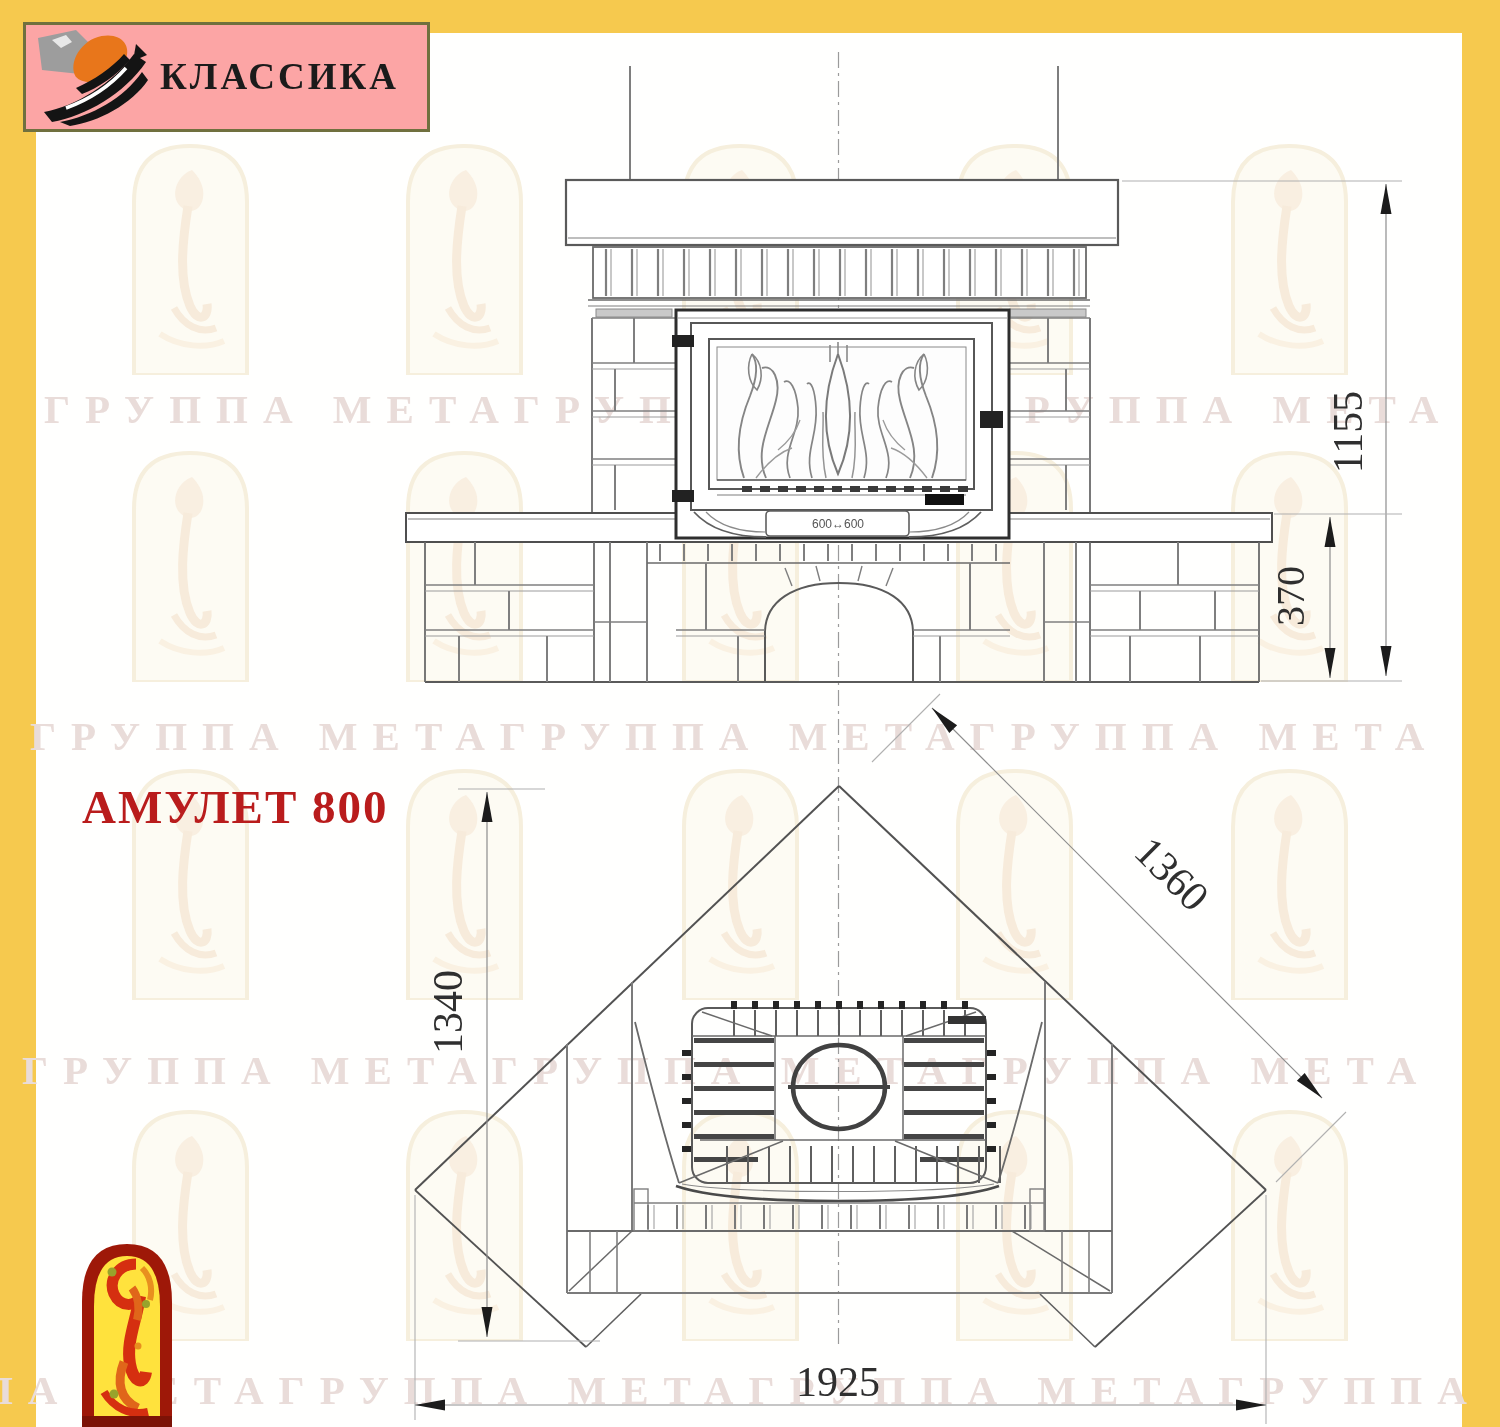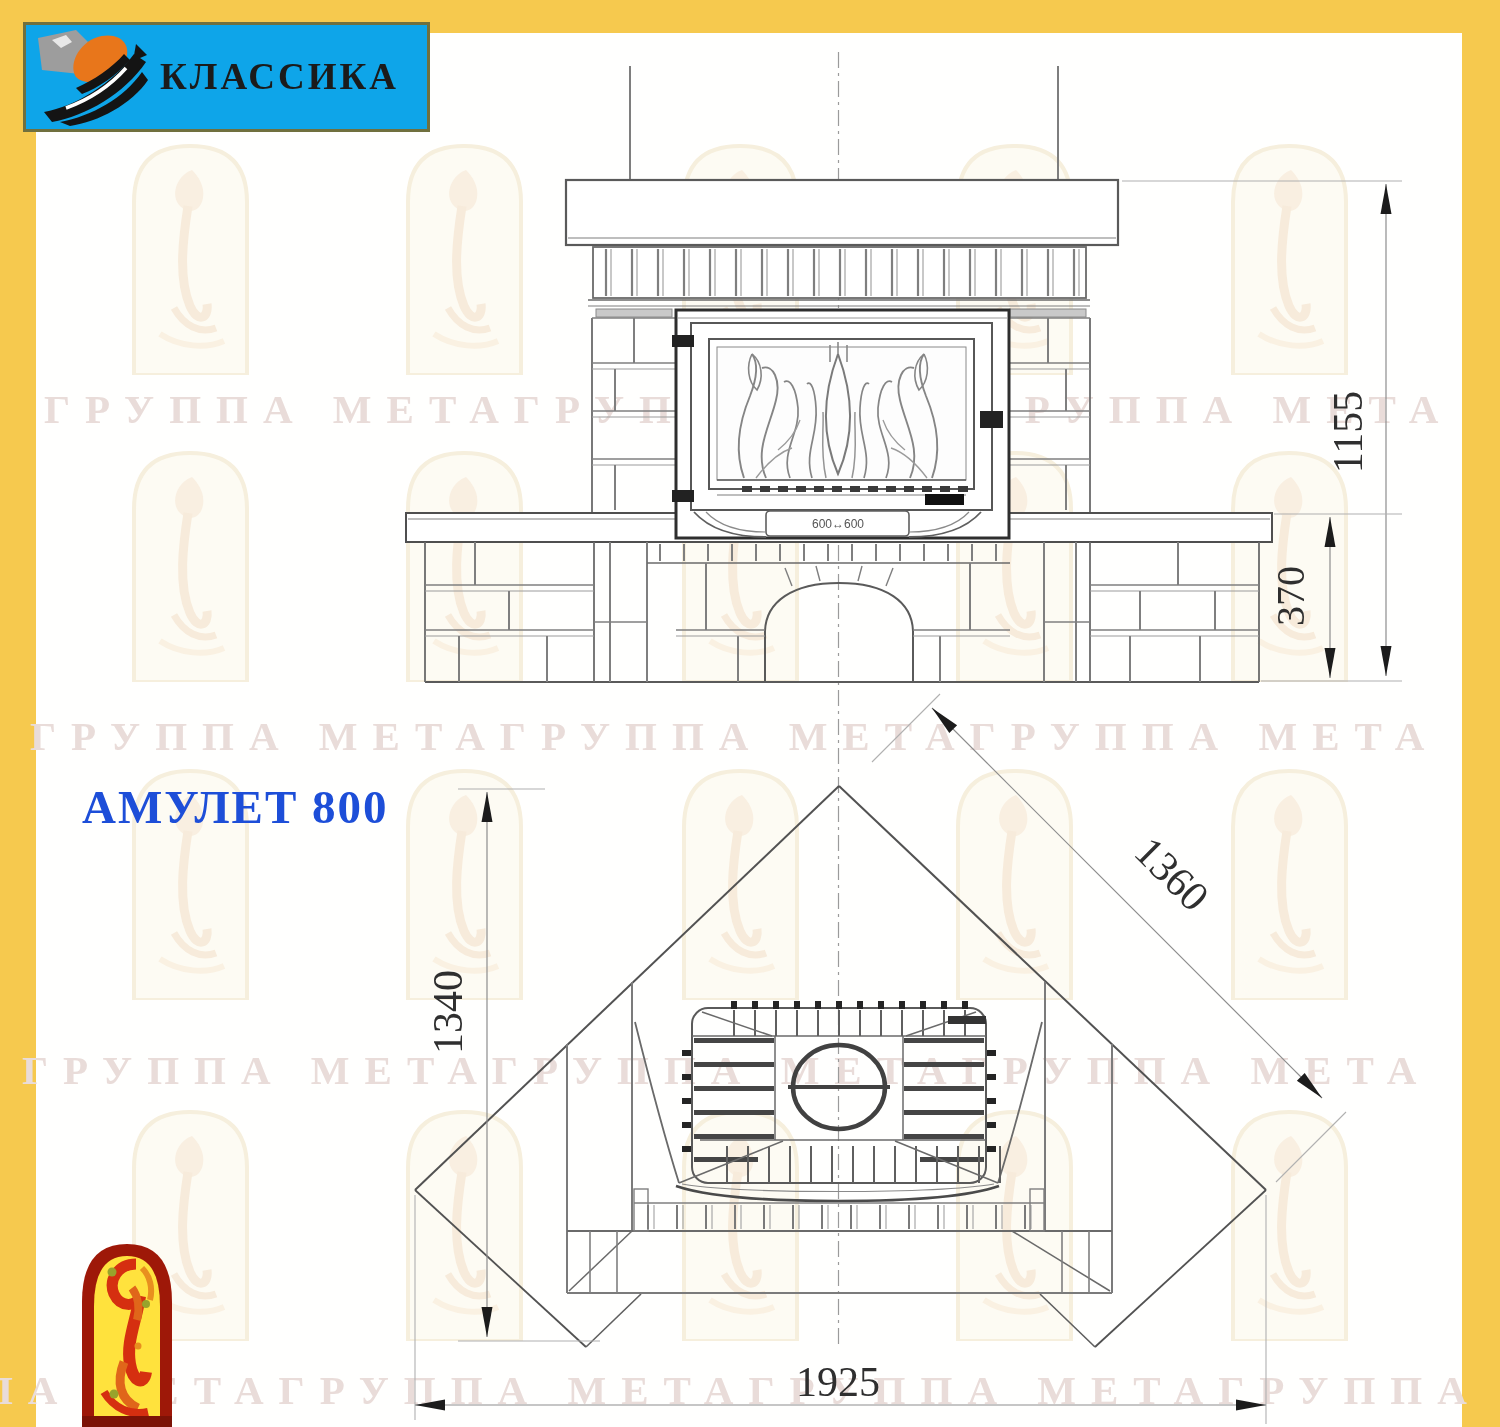--- a/index.html
+++ b/index.html
@@ -1,25 +1,25 @@
 <!DOCTYPE html>
 <html><head><meta charset="utf-8">
 <style>
 html,body{margin:0;padding:0}
 body{width:1500px;height:1427px;position:relative;background:#f6c94e;overflow:hidden;font-family:"Liberation Sans",sans-serif}
 .paper{position:absolute;left:36px;top:33px;width:1426px;height:1394px;background:#fffffe}
 .arch{position:absolute}
 .wmrow{position:absolute;white-space:nowrap;font-family:"Liberation Serif",serif;font-weight:bold;font-size:41px;letter-spacing:15px;color:#e9dcd9}
 .draw{position:absolute;left:0;top:0;filter:blur(0.4px)}
-.logo{position:absolute;left:23px;top:22px;width:401px;height:104px;background:#0ea5e9;border:3px solid #70703e;display:flex;align-items:center}
+.logo{position:absolute;left:23px;top:22px;width:401px;height:104px;background:#fca5a5;border:3px solid #70703e;display:flex;align-items:center}
 .licon{margin-left:10px}
 .ltxt{margin-left:6px;font-family:"Liberation Serif",serif;color:#1b1b1b;font-weight:bold}
 .l1{font-size:37px;letter-spacing:3px;line-height:38px}
 .l2{font-size:37px;letter-spacing:3px;line-height:38px}
-.title{position:absolute;left:82px;top:780px;font-family:"Liberation Serif",serif;font-weight:bold;font-size:47px;letter-spacing:2px;color:#1d4ed8}
+.title{position:absolute;left:82px;top:780px;font-family:"Liberation Serif",serif;font-weight:bold;font-size:47px;letter-spacing:2px;color:#b91c1c}
 .emblem{position:absolute;left:80px;top:1242px}
 </style></head>
 <body>
 
 <div class="paper"></div>
 <svg width="0" height="0" style="position:absolute">
     <defs>
 <symbol id="arch" viewBox="0 0 125 235">
 <path d="M6,235 L6,62 Q6,6 62,6 Q119,6 119,62 L119,235 Z" fill="#fdfbf3" stroke="#f6efdd" stroke-width="4"></path>
 <path d="M64,30 C48,36 42,56 52,66 C62,76 73,70 75,58 C77,46 70,36 64,30 Z" fill="#f9efe1"></path>

